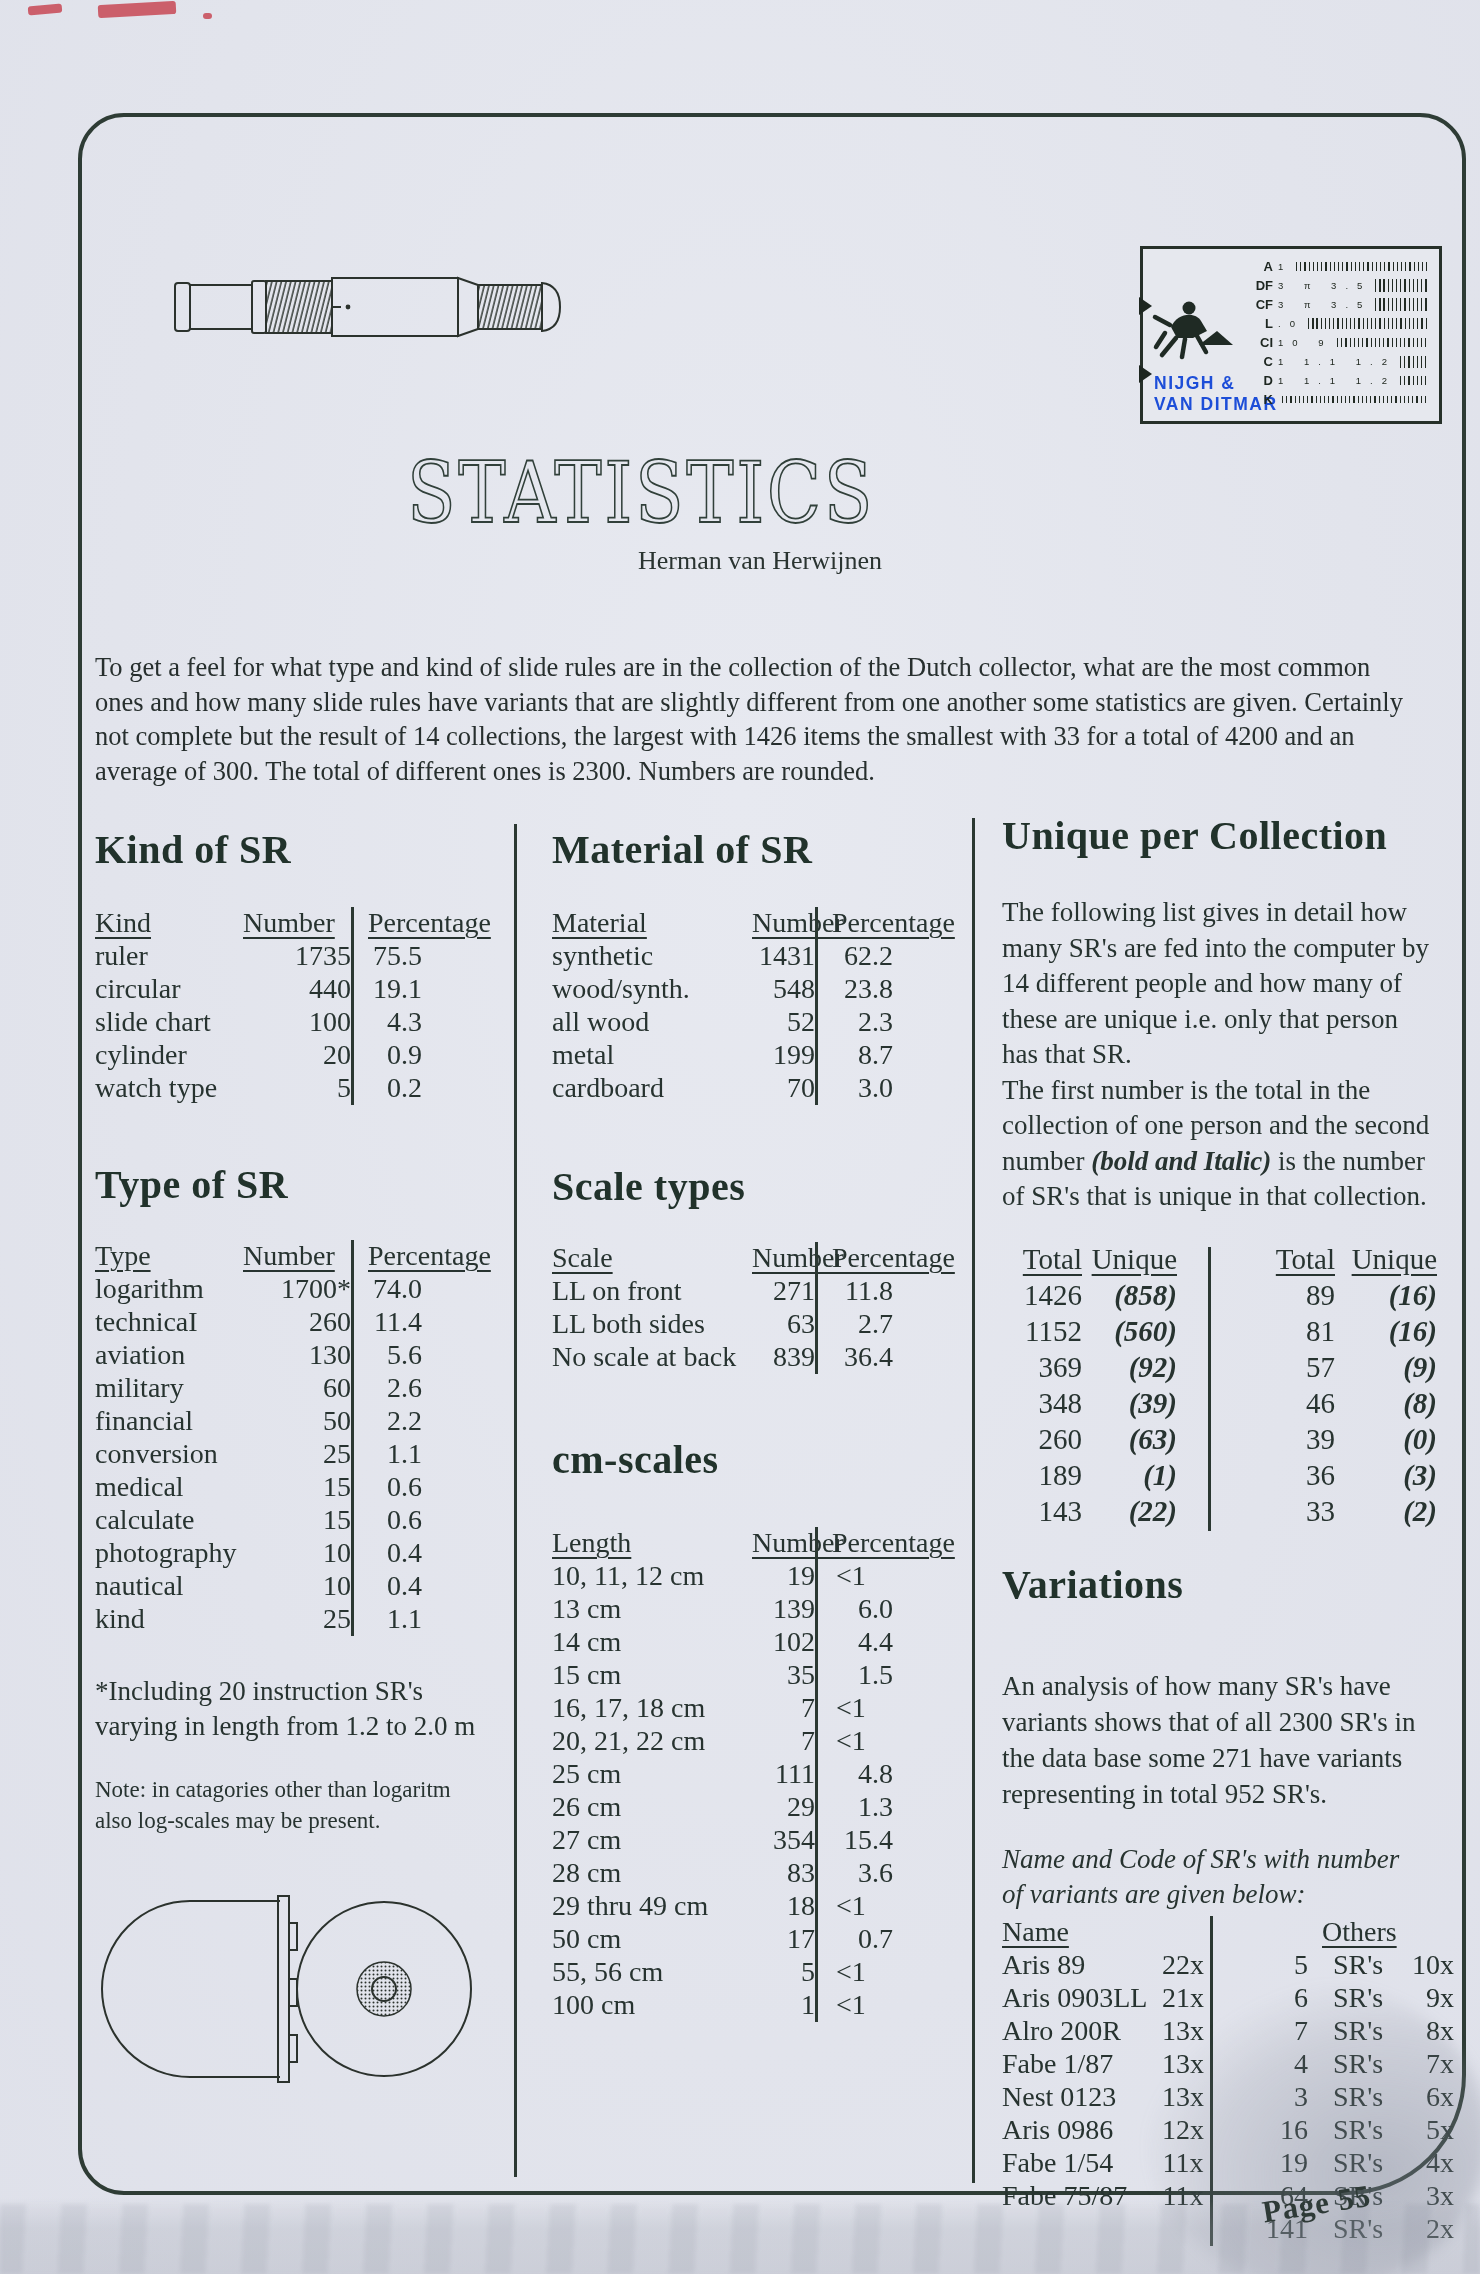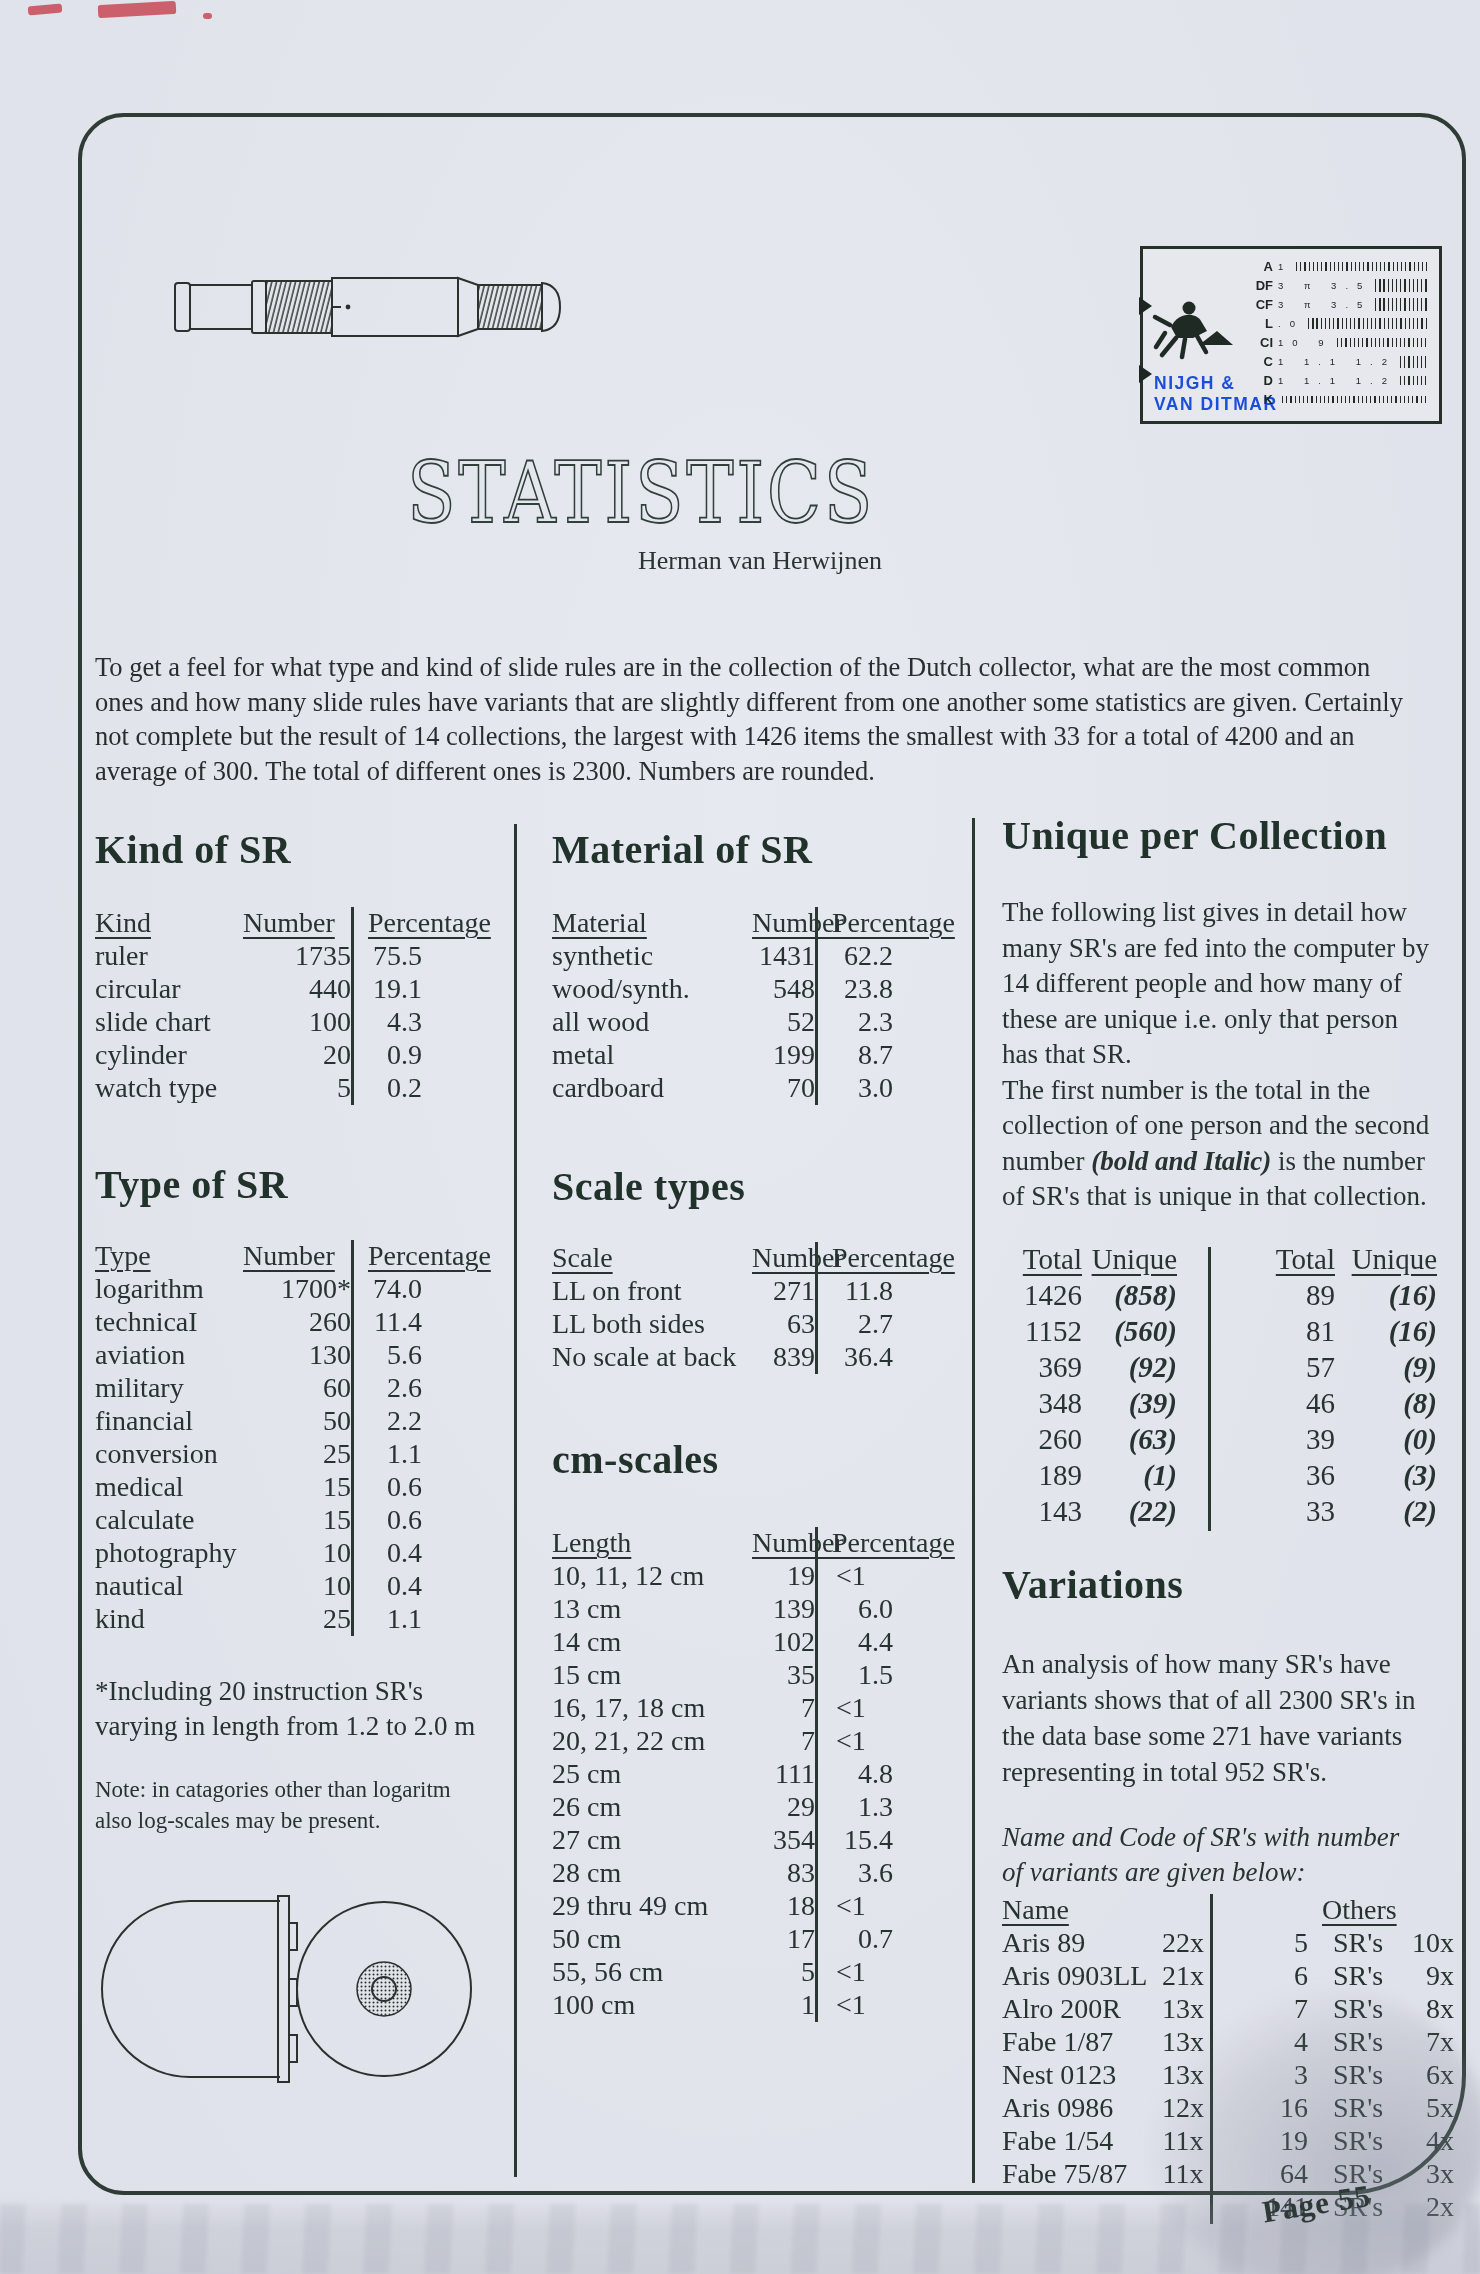--- a/index.html
+++ b/index.html
@@ -540,21 +540,21 @@
                 <span class="c0">33</span>
                 <span class="c1">(2)</span>
               </div>
             </div>
         </div>
       </div>
     </div>
 
     <div class="sec-h" style="margin-top:18px;">Variations</div>
 
-    <div style="margin-top:38px;font-size:27px;line-height:36px;width:420px;">An analysis of how many SR's have variants shows that of all 2300 SR's in the data base some 271 have variants representing in total 952 SR's.</div>
+    <div style="margin-top:60px;font-size:27px;line-height:36px;width:420px;">An analysis of how many SR's have variants shows that of all 2300 SR's in the data base some 271 have variants representing in total 952 SR's.</div>
 
     <div style="margin-top:30px;font-size:27px;line-height:35px;width:420px;font-style:italic;">Name and Code of SR's with number of variants are given below:</div>
 
     <div style="position:relative;margin-top:4px;height:350px;">
       <div class="vdiv" style="left:208px;top:0;height:330px;"></div>
       <div style="display:flex;">
         <div class="nm">
           <div class="tr thead">
             <span class="c0 th">Name</span>
           </div>

